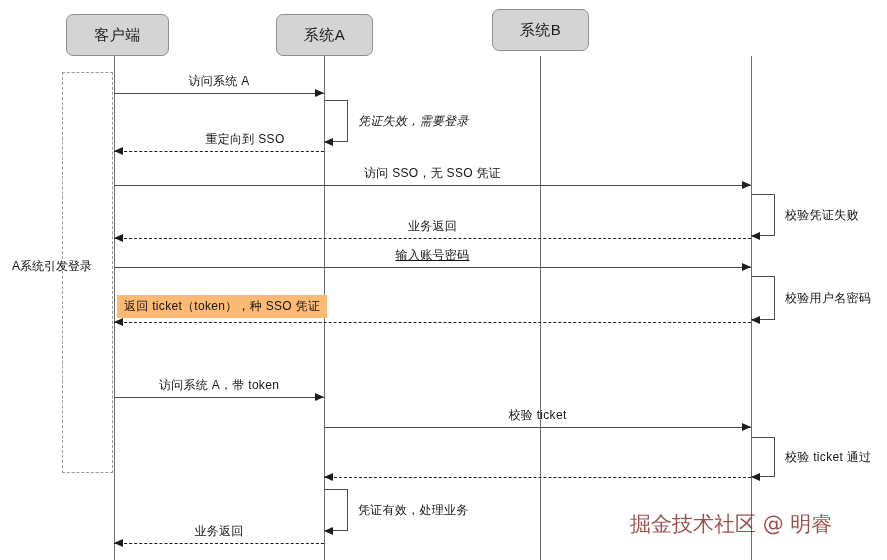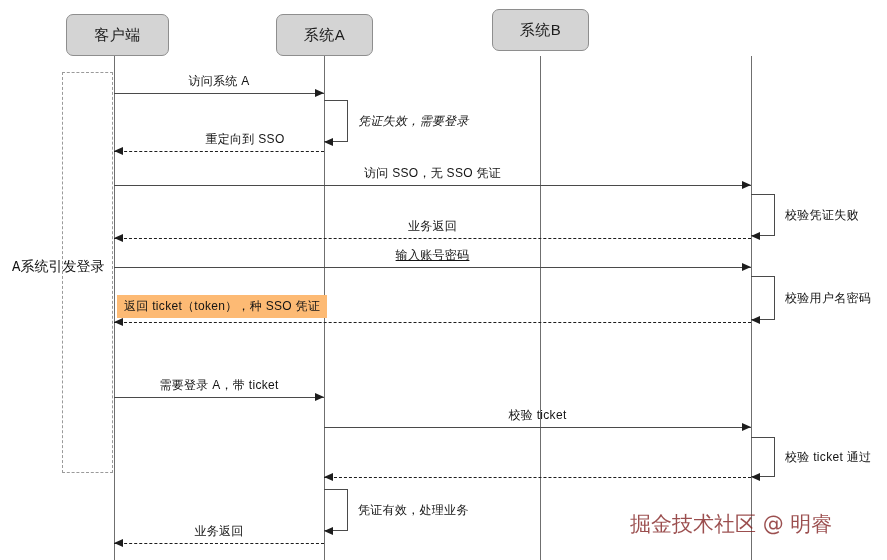--- a/index.html
+++ b/index.html
@@ -28,24 +28,23 @@
     background:#6f6f6f;
   }
   .frame{
     position:absolute;
     border:1px dashed #9a9a9a;
     box-sizing:border-box;
     background:transparent;
   }
   .frame-label{
     position:absolute;
-    font-size:14px;
+    font-size:12px;
     color:#111;
     white-space:nowrap;
-    font-family:Liberation Mono, monospace;
   }
 
   .msg-line{
     position:absolute;
     height:0;
     border-top:1px solid #4a4a4a;
   }
   .msg-line.dashed{
     border-top:1px dashed #1d1d1d;
   }
@@ -122,21 +121,21 @@
     <div class="arrowhead left" style="top: 234px; left: 114px;"></div>
     <div class="msg-label" style="left: 114px; width: 637px; top: 218px;">业务返回</div>
     <div class="msg-line" style="left: 114px; top: 267px; width: 637px;"></div>
     <div class="arrowhead right" style="top: 263px; left: 742px;"></div>
     <div class="msg-label" style="left: 114px; width: 637px; top: 247px; text-decoration: underline;">输入账号密码</div>
     <div class="msg-line dashed" style="left: 114px; top: 322px; width: 637px;"></div>
     <div class="arrowhead left" style="top: 318px; left: 114px;"></div>
     <div class="msg-label highlight" style="left: 117px; width: auto; top: 295px; display: inline-block; text-align: left;">返回 ticket（token），种 SSO 凭证</div>
     <div class="msg-line" style="left: 114px; top: 397px; width: 210px;"></div>
     <div class="arrowhead right" style="top: 393px; left: 315px;"></div>
-    <div class="msg-label" style="left: 114px; width: 210px; top: 377px;">需要登录 A，带 ticket</div>
+    <div class="msg-label" style="left: 114px; width: 210px; top: 377px;">访问系统 A，带 token</div>
     <div class="msg-line" style="left: 324px; top: 427px; width: 427px;"></div>
     <div class="arrowhead right" style="top: 423px; left: 742px;"></div>
     <div class="msg-label" style="left: 324px; width: 427px; top: 407px;">校验 ticket</div>
     <div class="msg-line dashed" style="left: 324px; top: 477px; width: 427px;"></div>
     <div class="arrowhead left" style="top: 473px; left: 324px;"></div>
     <div class="msg-line dashed" style="left: 114px; top: 543px; width: 210px;"></div>
     <div class="arrowhead left" style="top: 539px; left: 114px;"></div>
     <div class="msg-label" style="left: 114px; width: 210px; top: 523px;">业务返回</div>
     <div class="selfloop" style="left: 324px; top: 100px; width: 24px; height: 42px;"></div>
     <div class="arrowhead left" style="left: 324px; top: 138px;"></div>

